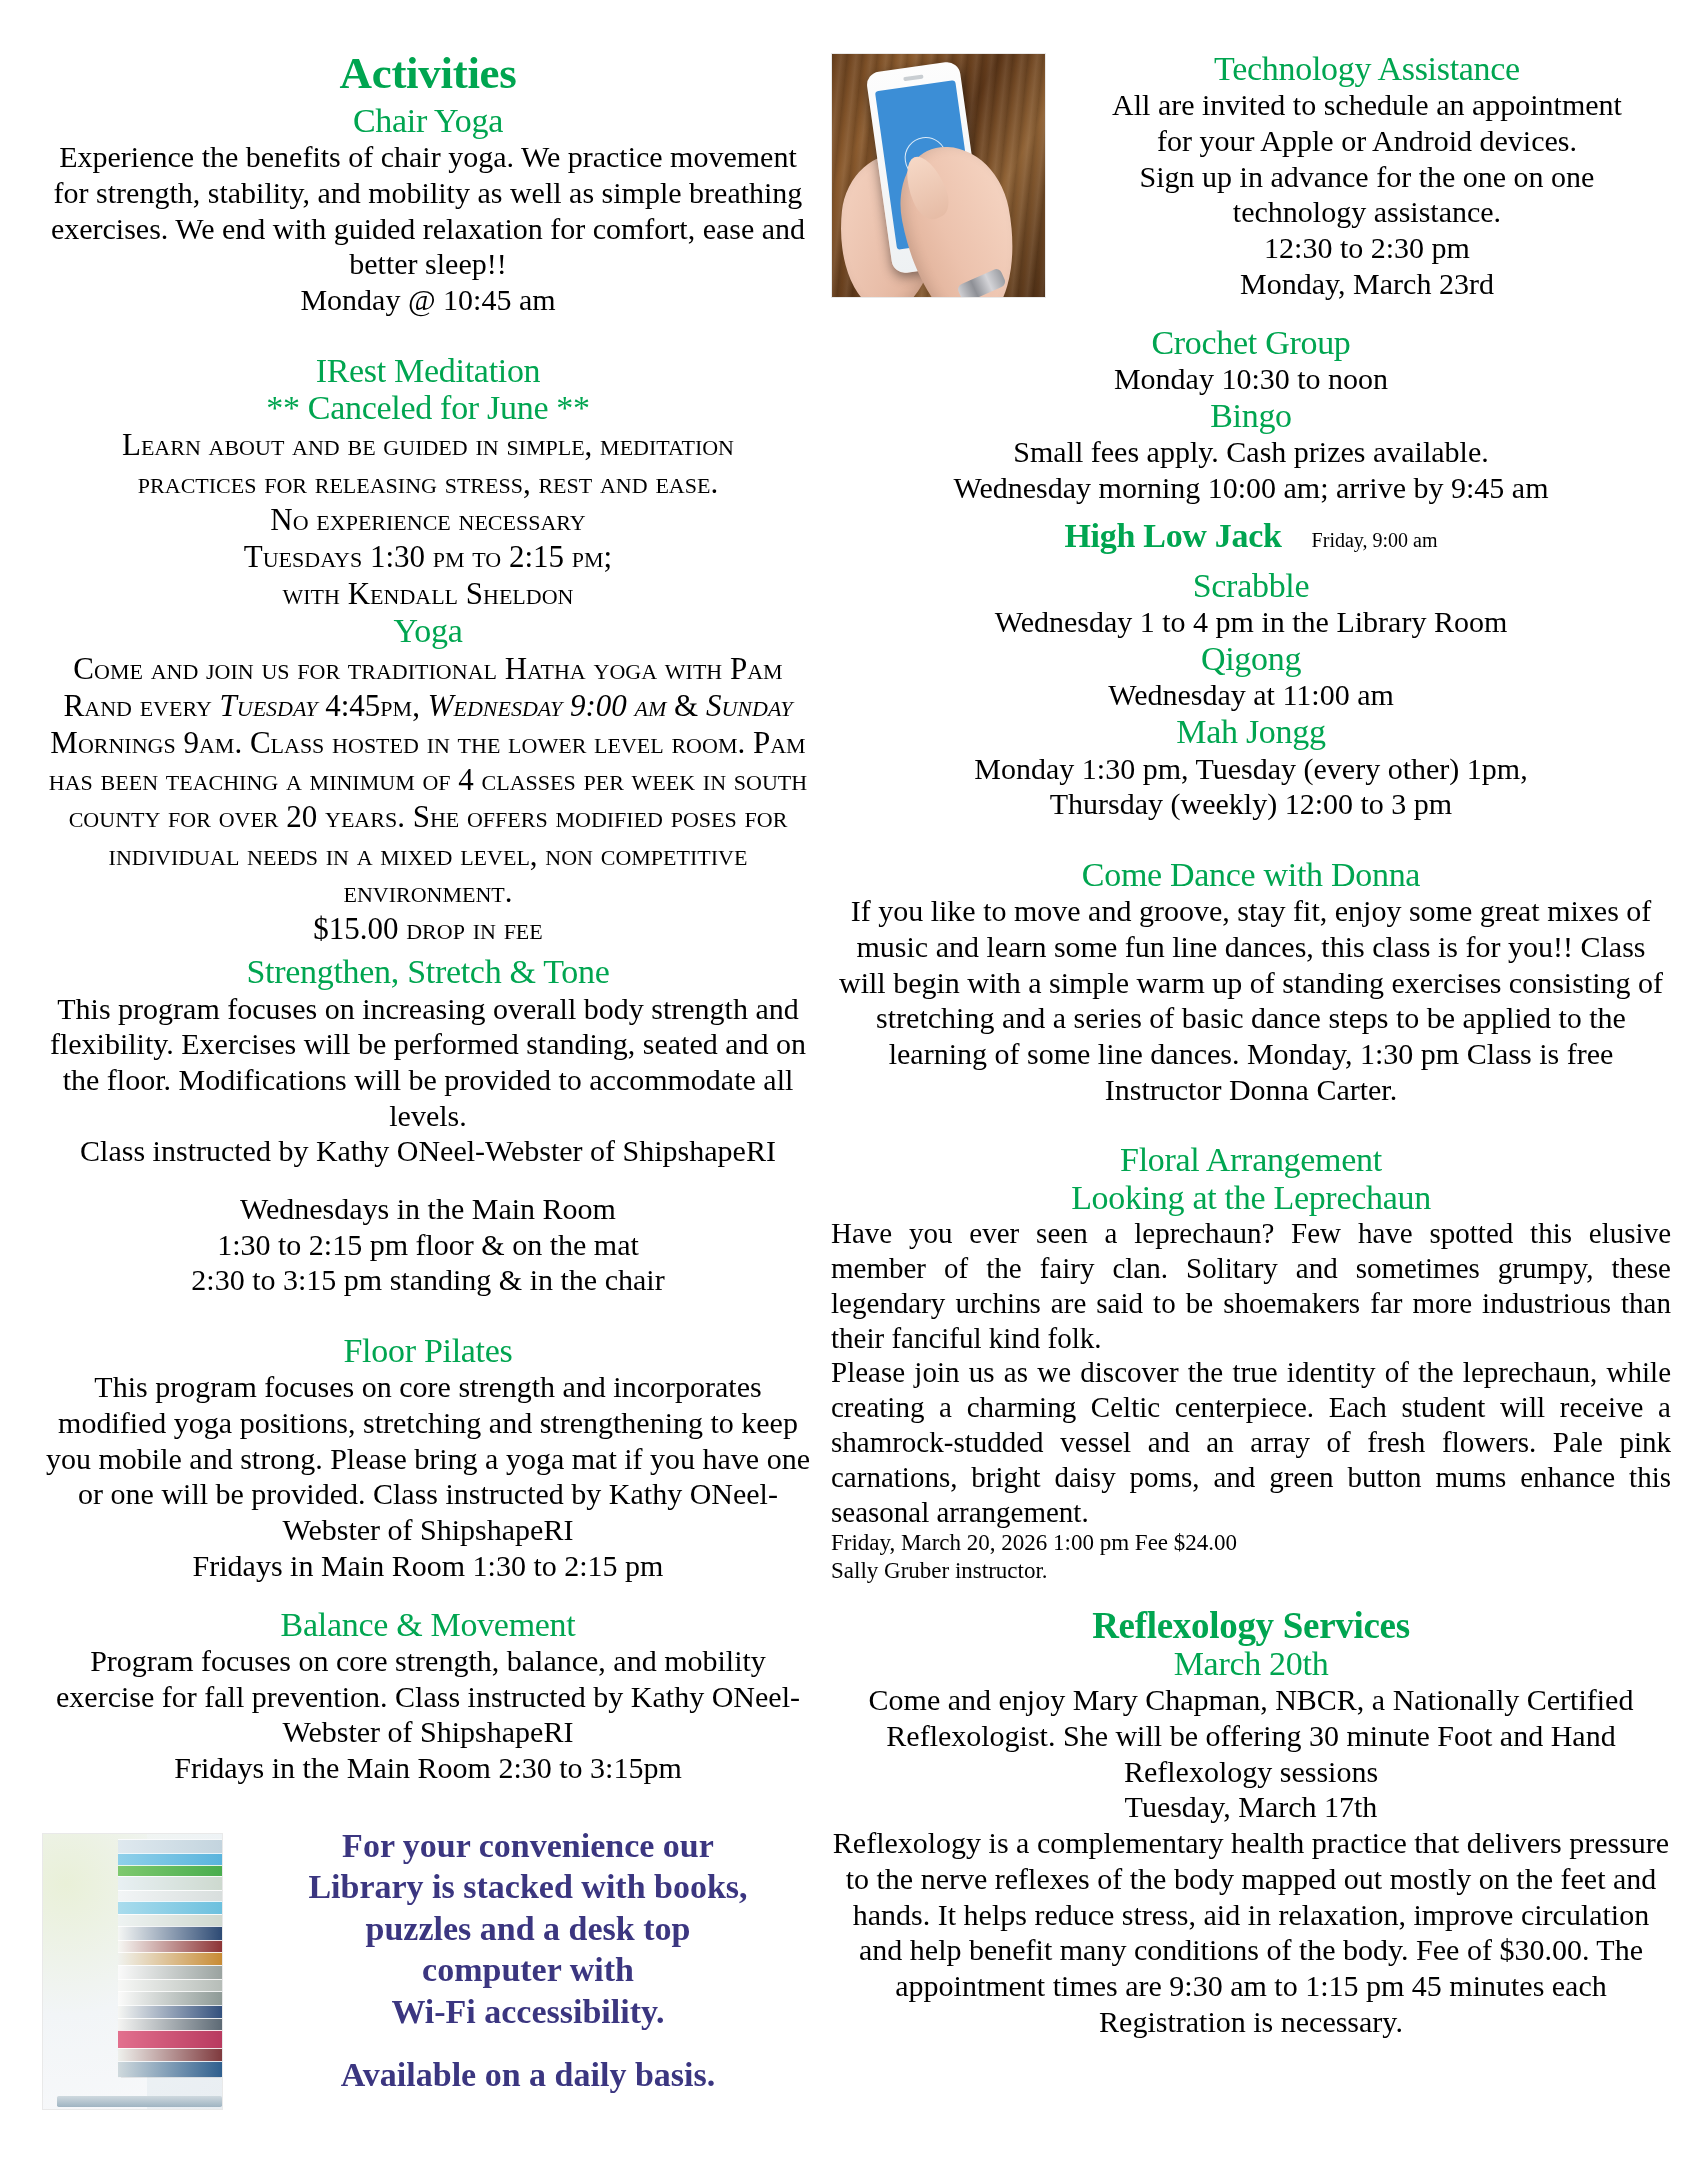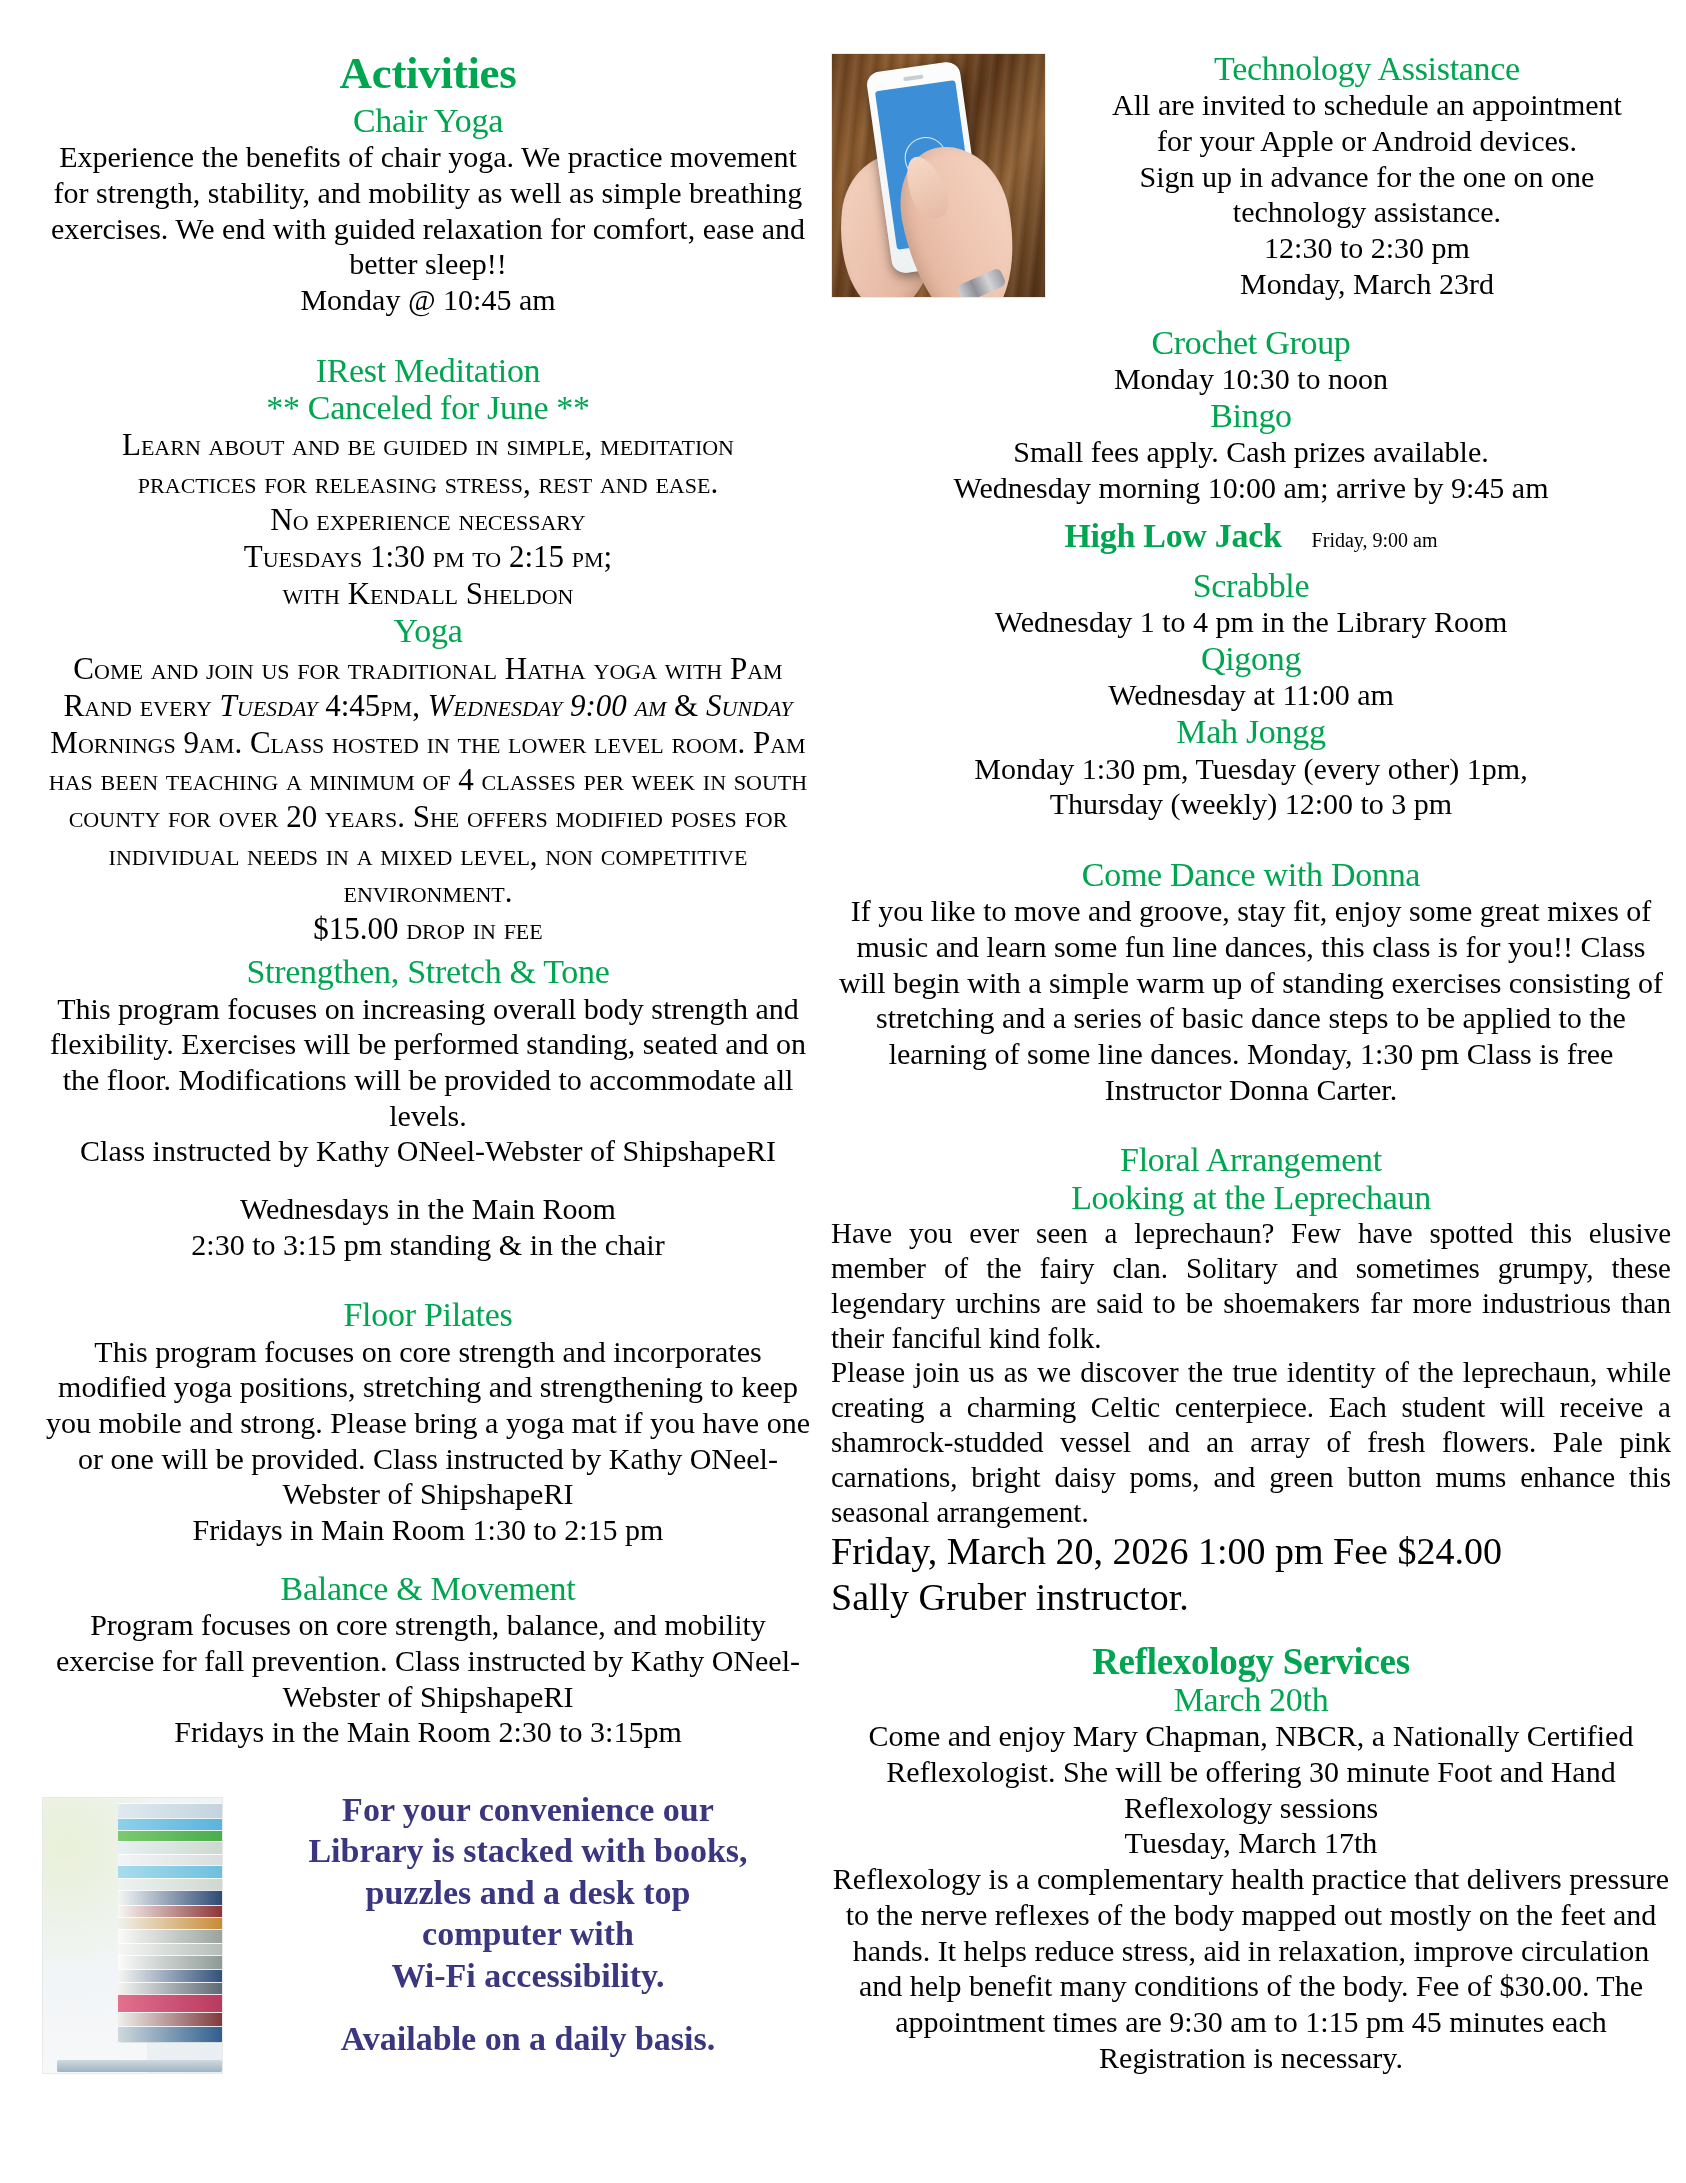--- a/index.html
+++ b/index.html
@@ -68,21 +68,21 @@
     text-align: center;
     margin: 0;
   }
   .body-j {
     font-size: 29px;
     line-height: 1.2;
     text-align: justify;
     margin: 0;
   }
   .body-l {
-    font-size: 38px;
+    font-size: 23px;
     line-height: 1.2;
     text-align: left;
     margin: 0;
   }
   .smallcaps {
     font-variant: small-caps;
     font-size: 31px;
     line-height: 1.2;
     text-align: center;
     margin: 0;
@@ -319,20 +319,21 @@
       </div>
 
       <div class="gap-xs"></div>
 
       <div>
         <h2 class="head-green">Strengthen, Stretch &amp; Tone</h2>
         <p class="body-c">This program focuses on increasing overall body strength and flexibility. Exercises will be performed standing, seated and on the floor. Modifications will be provided to accommodate all levels.</p>
         <p class="body-c">Class instructed by Kathy ONeel-Webster of ShipshapeRI</p>
         <div class="gap-md"></div>
         <p class="body-c">Wednesdays in the Main Room</p>
+        <p class="body-c">1:30 to 2:15 pm floor &amp; on the mat</p>
         <p class="body-c">2:30 to 3:15 pm  standing  &amp; in the chair</p>
       </div>
 
       <div class="gap-lg"></div>
 
       <div>
         <h2 class="head-green">Floor Pilates</h2>
         <p class="body-c">This program focuses on core strength and incorporates modified yoga positions, stretching and strengthening to keep you mobile and strong. Please bring a yoga mat if you have one or one will be provided.  Class instructed by Kathy ONeel-Webster of ShipshapeRI</p>
         <p class="body-c">Fridays  in Main Room 1:30 to 2:15 pm</p>
       </div>

